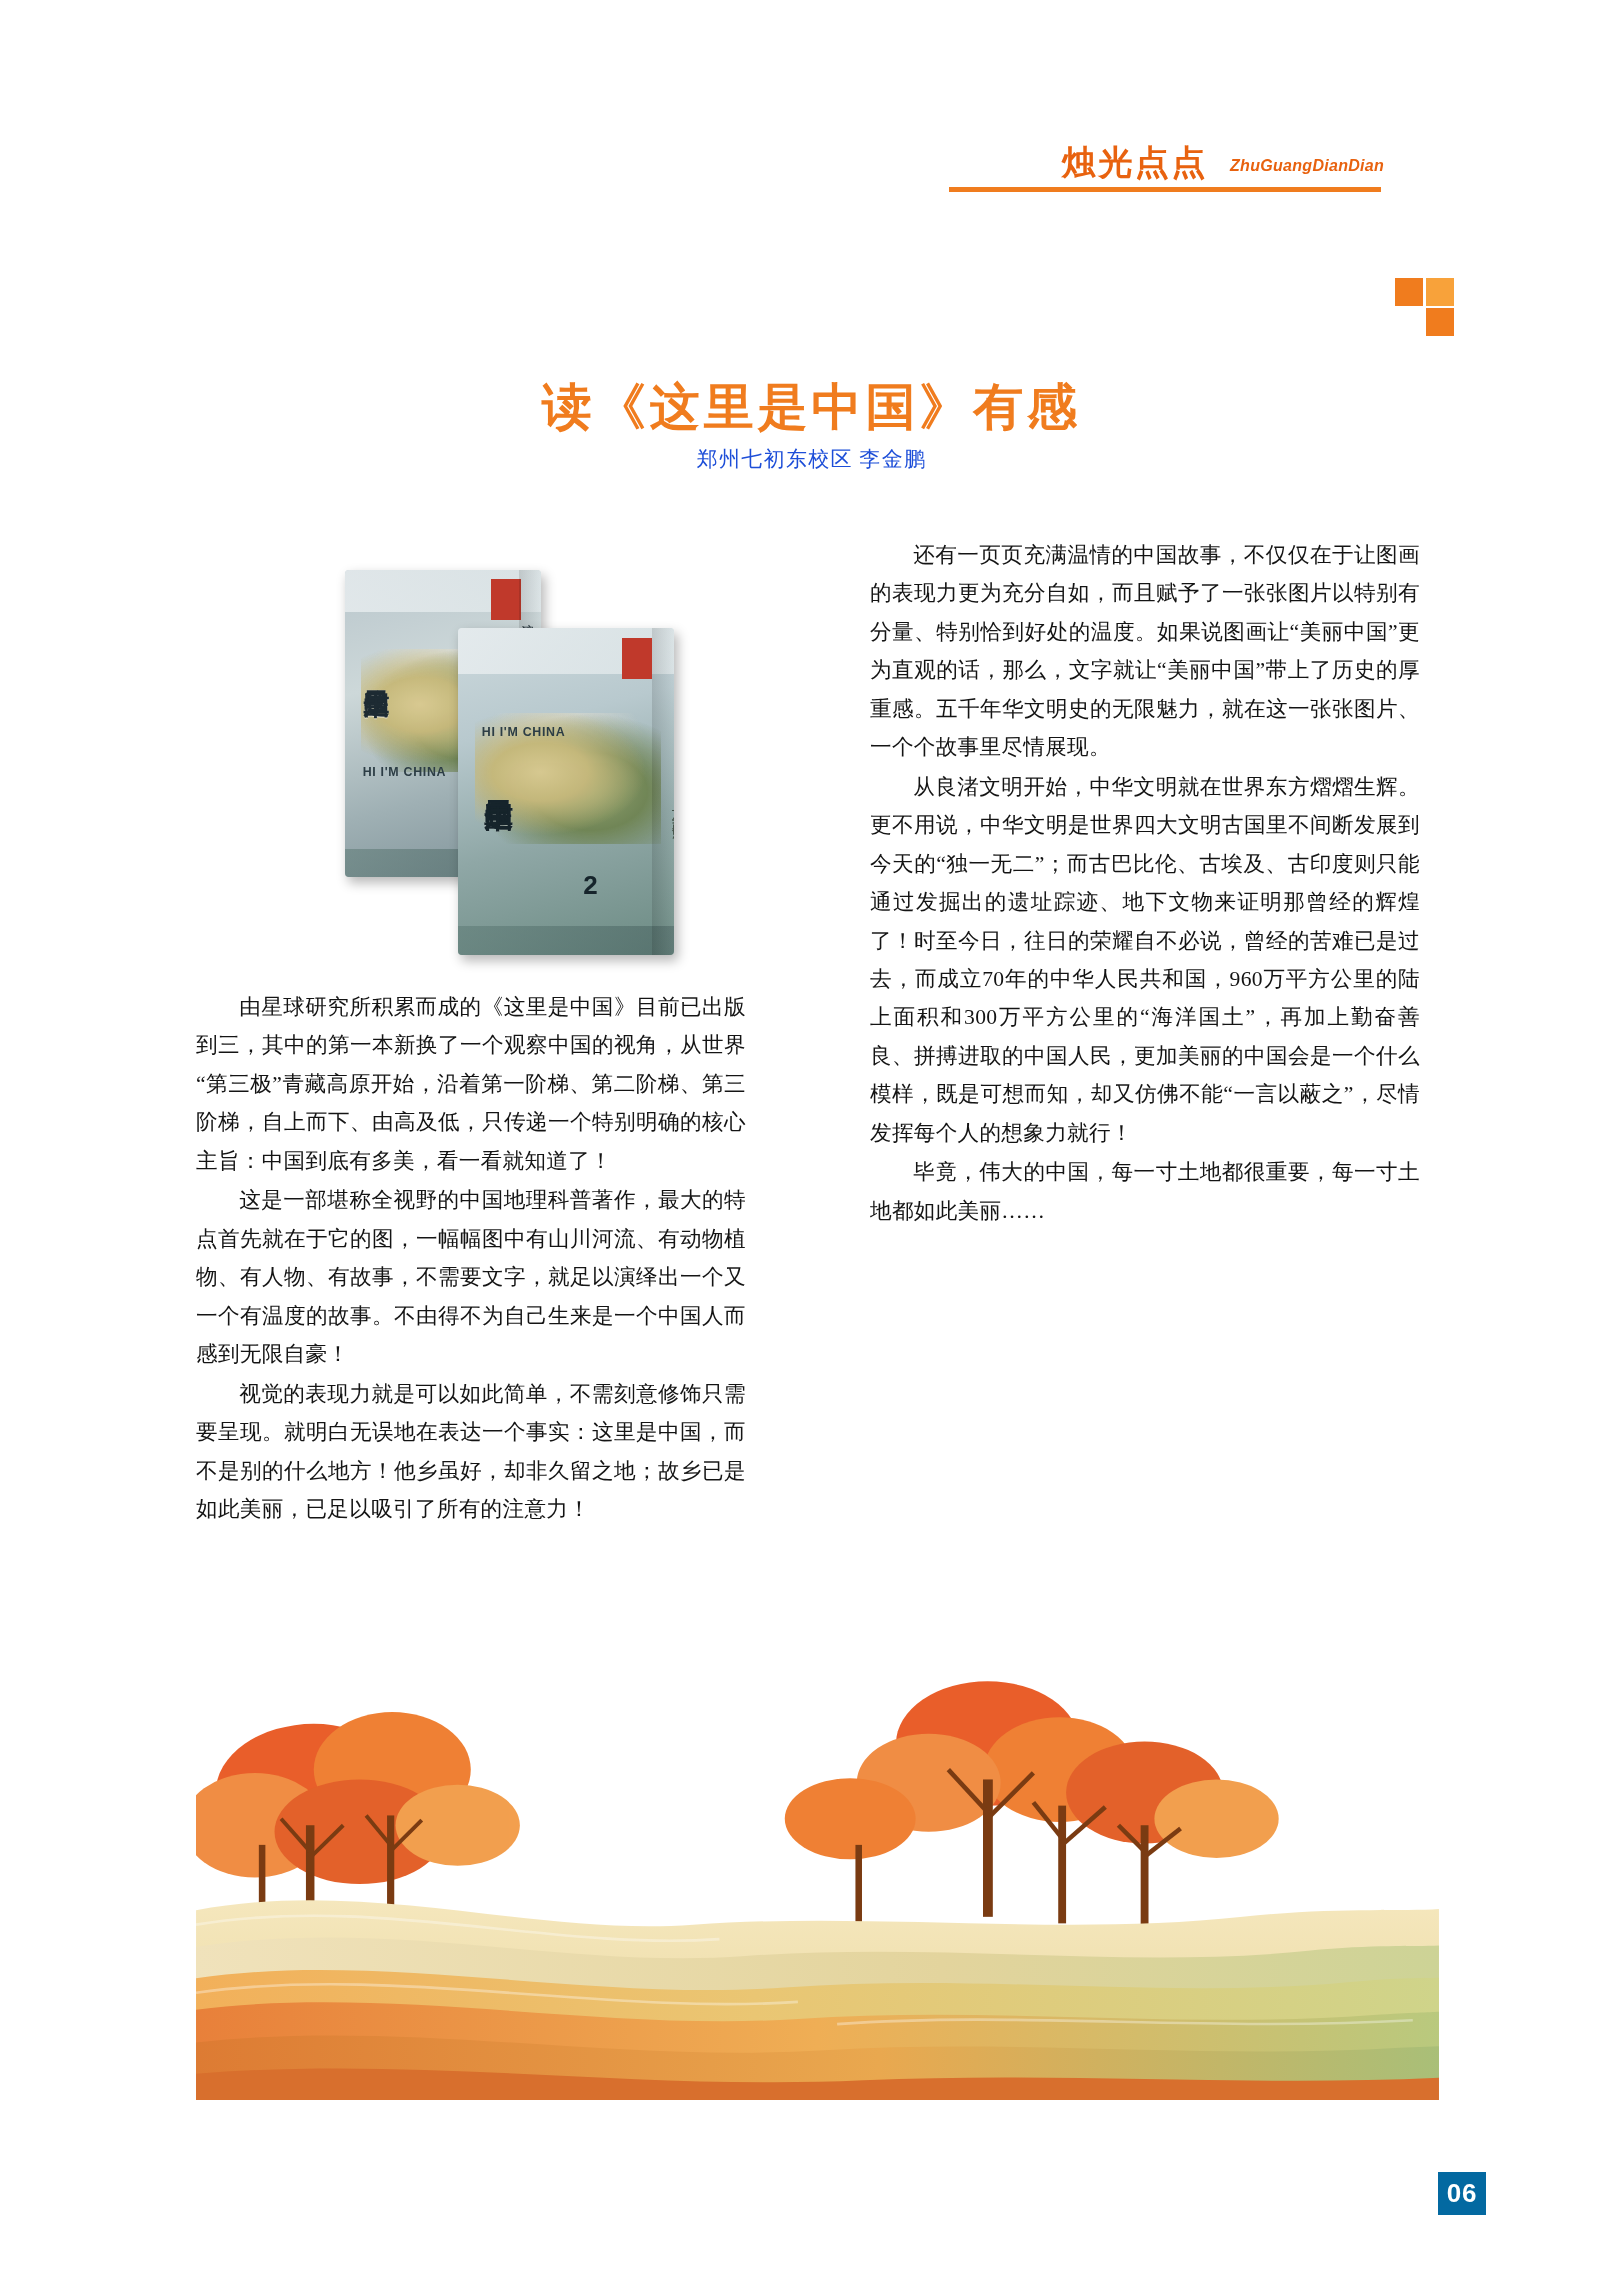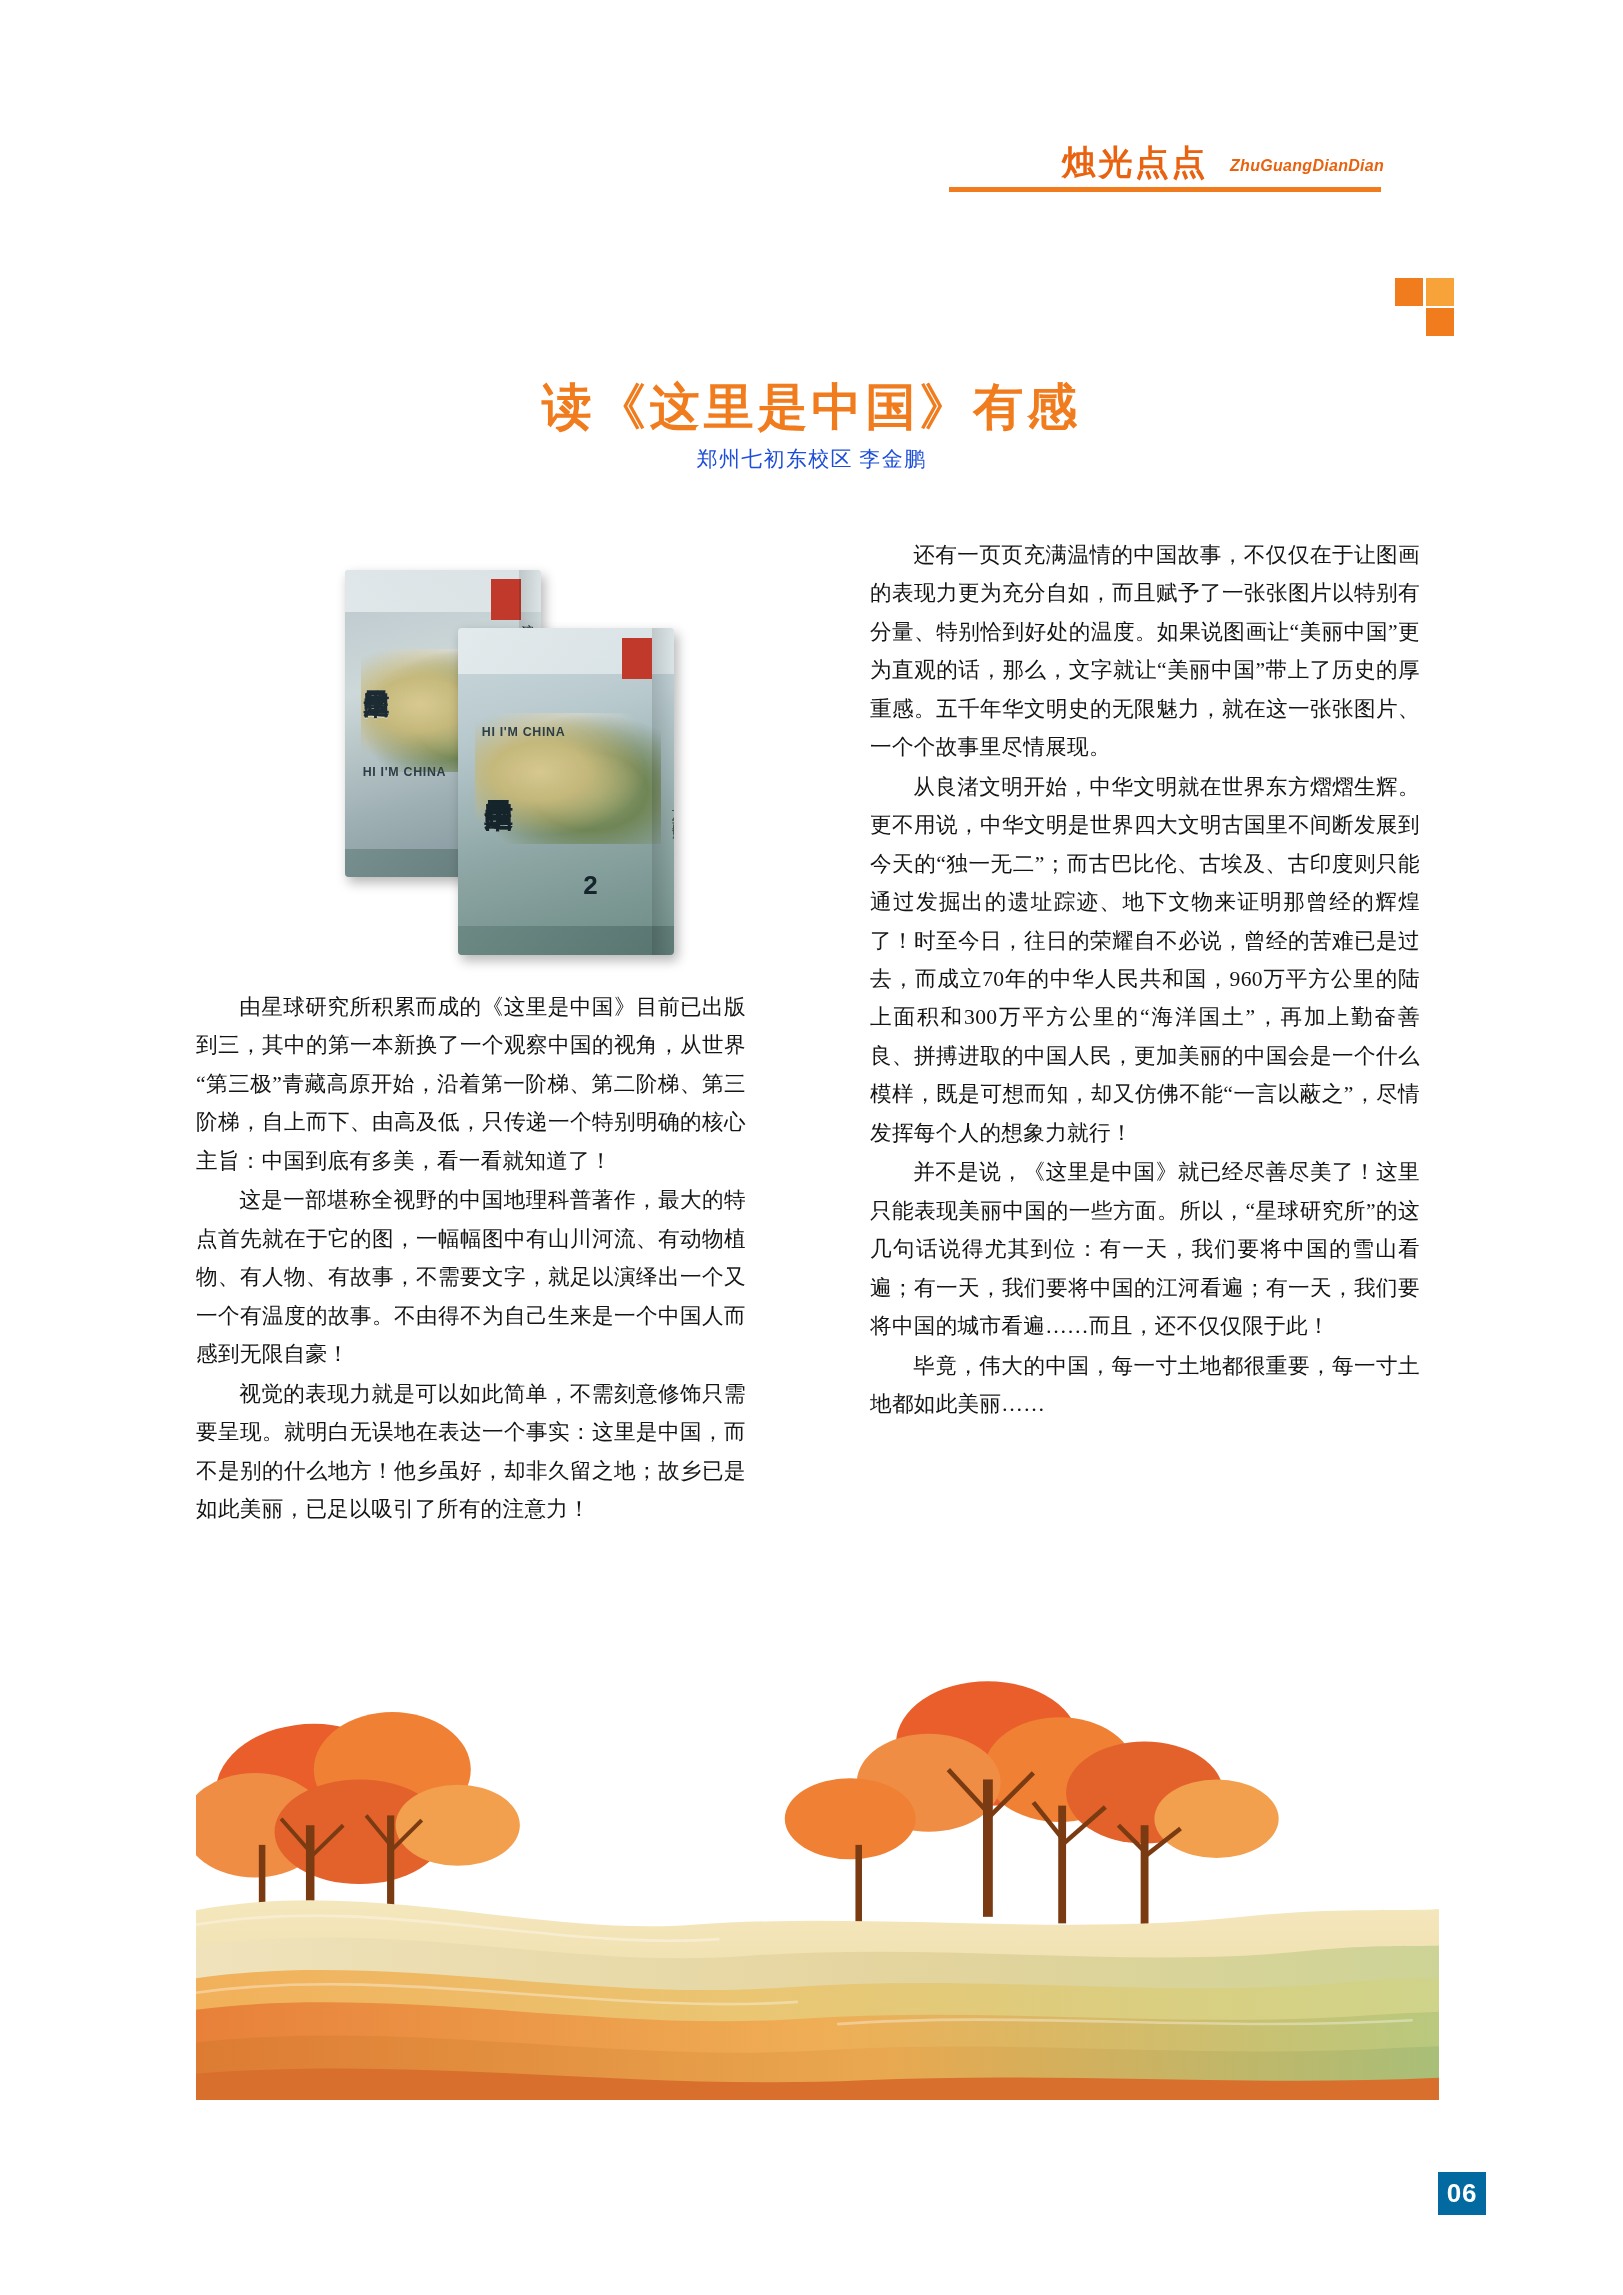--- a/index.html
+++ b/index.html
@@ -296,21 +296,20 @@
 
 <div class="col col-left">
   <p>由星球研究所积累而成的《这里是中国》目前已出版到三，其中的第一本新换了一个观察中国的视角，从世界“第三极”青藏高原开始，沿着第一阶梯、第二阶梯、第三阶梯，自上而下、由高及低，只传递一个特别明确的核心主旨：中国到底有多美，看一看就知道了！</p>
   <p>这是一部堪称全视野的中国地理科普著作，最大的特点首先就在于它的图，一幅幅图中有山川河流、有动物植物、有人物、有故事，不需要文字，就足以演绎出一个又一个有温度的故事。不由得不为自己生来是一个中国人而感到无限自豪！</p>
   <p>视觉的表现力就是可以如此简单，不需刻意修饰只需要呈现。就明白无误地在表达一个事实：这里是中国，而不是别的什么地方！他乡虽好，却非久留之地；故乡已是如此美丽，已足以吸引了所有的注意力！</p>
 </div>
 
 <div class="col col-right">
   <p>还有一页页充满温情的中国故事，不仅仅在于让图画的表现力更为充分自如，而且赋予了一张张图片以特别有分量、特别恰到好处的温度。如果说图画让“美丽中国”更为直观的话，那么，文字就让“美丽中国”带上了历史的厚重感。五千年华文明史的无限魅力，就在这一张张图片、一个个故事里尽情展现。</p>
   <p>从良渚文明开始，中华文明就在世界东方熠熠生辉。更不用说，中华文明是世界四大文明古国里不间断发展到今天的“独一无二”；而古巴比伦、古埃及、古印度则只能通过发掘出的遗址踪迹、地下文物来证明那曾经的辉煌了！时至今日，往日的荣耀自不必说，曾经的苦难已是过去，而成立70年的中华人民共和国，960万平方公里的陆上面积和300万平方公里的“海洋国土”，再加上勤奋善良、拼搏进取的中国人民，更加美丽的中国会是一个什么模样，既是可想而知，却又仿佛不能“一言以蔽之”，尽情发挥每个人的想象力就行！</p>
-  <p>并不是说，《这里是中国》就已经尽善尽美了！这里只能表现美丽中国的一些方面。所以，“星球研究所”的这几句话说得尤其到位：有一天，我们要将中国的雪山看遍；有一天，我们要将中国的江河看遍；有一天，我们要将中国的城市看遍……而且，还不仅仅限于此！</p>
   <p>毕竟，伟大的中国，每一寸土地都很重要，每一寸土地都如此美丽……</p>
 </div>
 
 <div class="bottom-art">
   <svg width="1243" height="471" viewBox="0 0 1900 720" xmlns="http://www.w3.org/2000/svg">
     <defs>
       <linearGradient id="fieldA" x1="0" y1="0" x2="0" y2="1">
         <stop offset="0%" stop-color="#f5e7bd"></stop>
         <stop offset="100%" stop-color="#e9d79d"></stop>
       </linearGradient>

